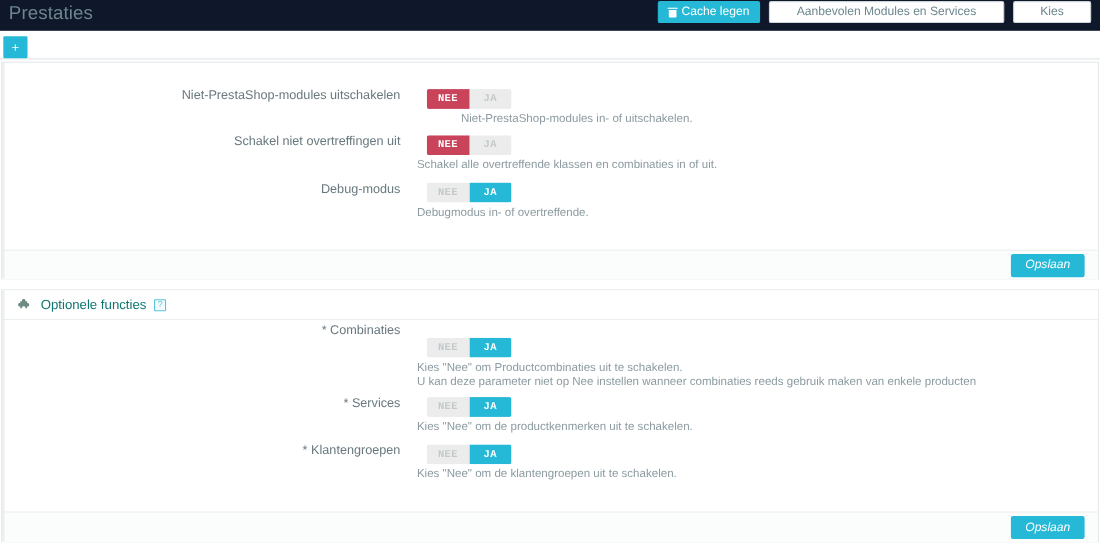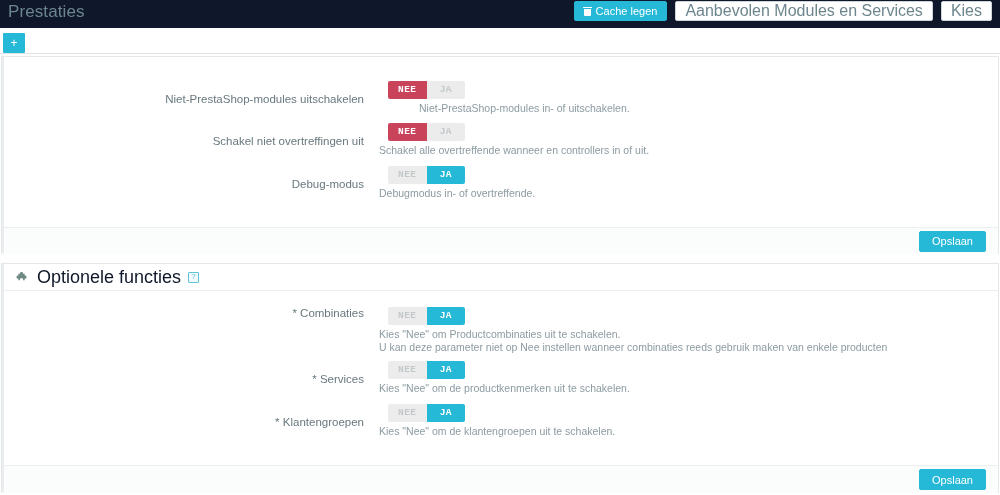--- a/index.html
+++ b/index.html
@@ -36,23 +36,23 @@
   .btn-cache .trash::before {
     content: ""; position: absolute; left: 0; top: 2px; width: 7px; height: 7px;
     background: #ffffff; border-radius: 0 0 1px 1px;
   }
   .btn-cache .trash::after {
     content: ""; position: absolute; left: -1px; top: 0px; width: 9px; height: 1.5px;
     background: #ffffff;
   }
   .btn-outline {
     display: inline-flex; align-items: center; justify-content: center;
-    height: 20px; padding: 0 9px;
+    height: 20px; padding: 0 24px;
     background: #ffffff; color: #6c868e;
-    font-size: 16px; border: 1px solid #cfd6d9; border-radius: 2px;
+    font-size: 11px; border: 1px solid #cfd6d9; border-radius: 2px;
     cursor: pointer; white-space: nowrap;
   }
 
   
   .tabstrip {
     position: absolute; left: 0; top: 33px; width: 1000px; height: 21px;
     border-bottom: 1px solid #e0e4e6; background: #ffffff;
   }
   .tab-add {
     position: absolute; left: 3px; top: 0px;
@@ -71,49 +71,50 @@
   .panel-left-rail {
     position: absolute; left: 0; top: 0; width: 2px; height: 100%;
     background: #e9edee;
   }
   .panel-head {
     height: 27px; border-bottom: 1px solid #eceff0;
     display: flex; align-items: center; padding-left: 14px; gap: 7px;
     background:#ffffff;
   }
   .panel-head .title {
-    font-size: 18px; color: #0f172a;
+    font-size: 12px; color: #0f766e;
   }
   .puzzle-icon { width: 14px; height: 13px; display: block; }
   .help-badge {
     display: inline-flex; align-items: center; justify-content: center;
     width: 11px; height: 11px; border: 1px solid #5bc4da;
     color: #5bc4da; font-size: 8px; line-height: 1; border-radius: 1px;
     cursor: pointer; background: #f3fbfd;
   }
   .panel-body { position: relative; }
   .panel-foot {
     border-top: 1px solid #eceff0;
     background: #fbfcfc;
     display: flex; align-items: center; justify-content: flex-end;
     padding-right: 12px;
+    font-style: italic;
   }
   .btn-save {
     display: inline-flex; align-items: center; justify-content: center;
     height: 21px; padding: 0 12px;
     background: #25b9d7; color: #ffffff;
     font-size: 11px; border: 1px solid #25b9d7; border-radius: 2px;
     cursor: pointer;
   }
 
   
   .form-row { position: relative; }
   .row-label {
     position: absolute; right: 634px; 
-    font-size: 11.5px; color: #68787e; text-align: right; white-space: nowrap; margin-top: 12px;
+    font-size: 11.5px; color: #68787e; text-align: right; white-space: nowrap;
   }
   .row-control { position: absolute; left: 386px; font-family: Liberation Mono, monospace; }
   .switch {
     display: inline-flex; border-radius: 2px; overflow: hidden;
     height: 18px; width: 77px;
   }
   .switch > span {
     flex: 1 1 50%;
     display: flex; align-items: center; justify-content: center;
     font-size: 9.5px; font-weight: 700; letter-spacing: .4px;
@@ -165,21 +166,21 @@
       </div>
 
       <div class="form-row">
         <div class="row-label" style="top:66px;">Schakel niet overtreffingen uit</div>
         <div class="row-control" style="top:64px;">
           <div class="switch">
             <span class="sw-on-no">NEE</span>
             <span class="sw-off">JA</span>
           </div>
         </div>
-        <div class="row-hint" style="top:87px;">Schakel alle overtreffende wanneer en controllers in of uit.</div>
+        <div class="row-hint" style="top:87px;">Schakel alle overtreffende klassen en combinaties in of uit.</div>
       </div>
 
       <div class="form-row">
         <div class="row-label" style="top:109px;">Debug-modus</div>
         <div class="row-control" style="top:107px;">
           <div class="switch">
             <span class="sw-off">NEE</span>
             <span class="sw-on-yes">JA</span>
           </div>
         </div>

